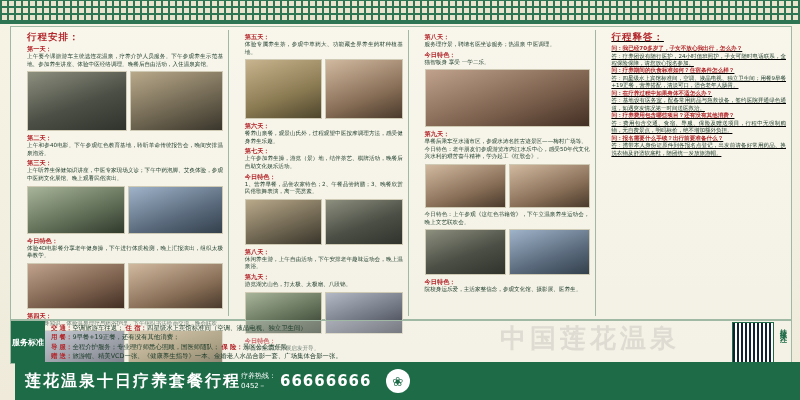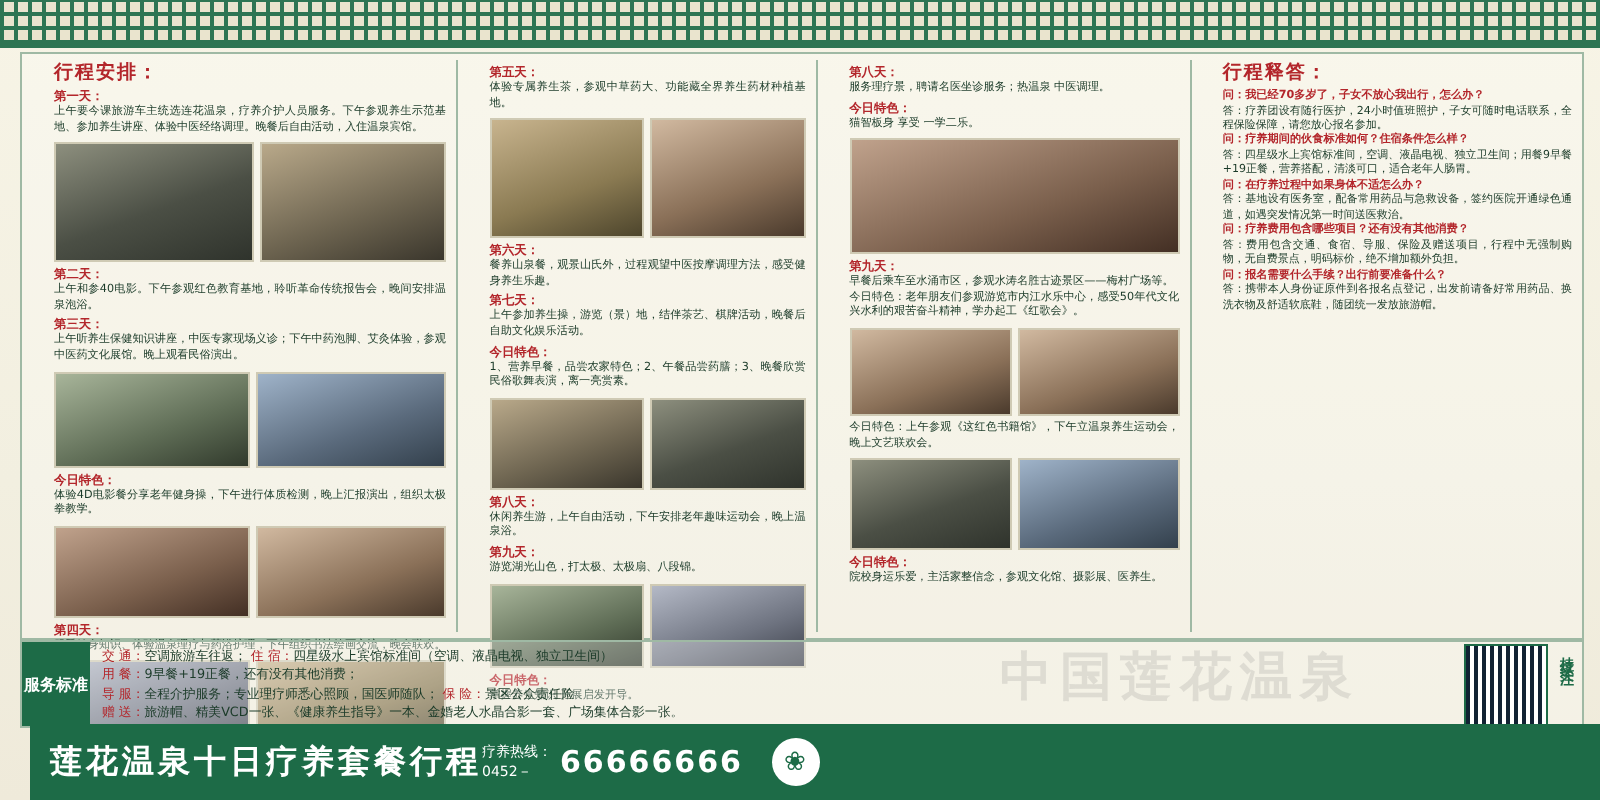--- a/index.html
+++ b/index.html
@@ -19,21 +19,21 @@
   
   .frame{position:absolute;left:10px;top:26px;right:10px;width:780px;height:292px;
          border:1px solid #9fb9a4;background:rgba(255,255,255,.25);
          display:flex;}
   .col{padding:4px 5px;box-sizing:border-box;margin-left:11px;}
   .vline{width:1px;background:#9fb9a4;margin:3px 0;}
 
   .col-a{width:206px;}
   .col-b{width:168px;}
   .col-c{width:175px;}
-  .col-d{width:228px;}
+  .col-d{width:228px;text-decoration:underline;}
 
   .sec-title{color:#b3262b;font-size:9.5px;font-weight:bold;letter-spacing:1px;
              margin:0 0 3px 0;line-height:11px;}
   .day{color:#b3262b;font-size:6.2px;font-weight:bold;line-height:8px;margin-top:2px;}
   .txt{color:#1a3a28;font-size:5.6px;line-height:7.6px;text-align:justify;
        word-break:break-all;}
   .ans{color:#1a3a28;font-size:5.5px;line-height:7.4px;text-align:justify;word-break:break-all;}
   .q{color:#b3262b;font-size:5.6px;font-weight:bold;line-height:7.6px;}
 
   
@@ -51,21 +51,21 @@
 
   
   .stdbar{position:absolute;left:10px;top:320px;width:780px;height:42px;
           border:1px solid #9fb9a4;display:flex;align-items:stretch;
           background:rgba(255,255,255,.3);}
   .std-label{width:34px;background:#1d6b47;color:#fff;font-size:8px;font-weight:bold;
              display:flex;flex-direction:column;align-items:center;justify-content:center;
              line-height:9px;letter-spacing:0;text-align:center;}
   .std-body{flex:1;padding:3px 6px;box-sizing:border-box;}
   .std-line{color:#1a3a28;font-size:6.4px;line-height:9.4px;}
-  .std-k{color:#b3262b;font-weight:normal;}
+  .std-k{color:#b3262b;font-weight:bold;}
   .qr{width:40px;height:40px;margin:1px;background:
       repeating-linear-gradient(90deg,#123 0 2px,#fff 2px 4px),
       repeating-linear-gradient(0deg,#123 0 2px,transparent 2px 4px);
       background-color:#fff;border:1px solid #1d6b47;}
   .qr-label{writing-mode:vertical-rl;color:#1d6b47;font-size:7px;font-weight:bold;
             letter-spacing:2px;padding:2px 3px;}
 
   
   .footer{position:absolute;left:15px;bottom:0;width:800px;height:38px;
           background:#1d6b47;display:flex;align-items:center;}

